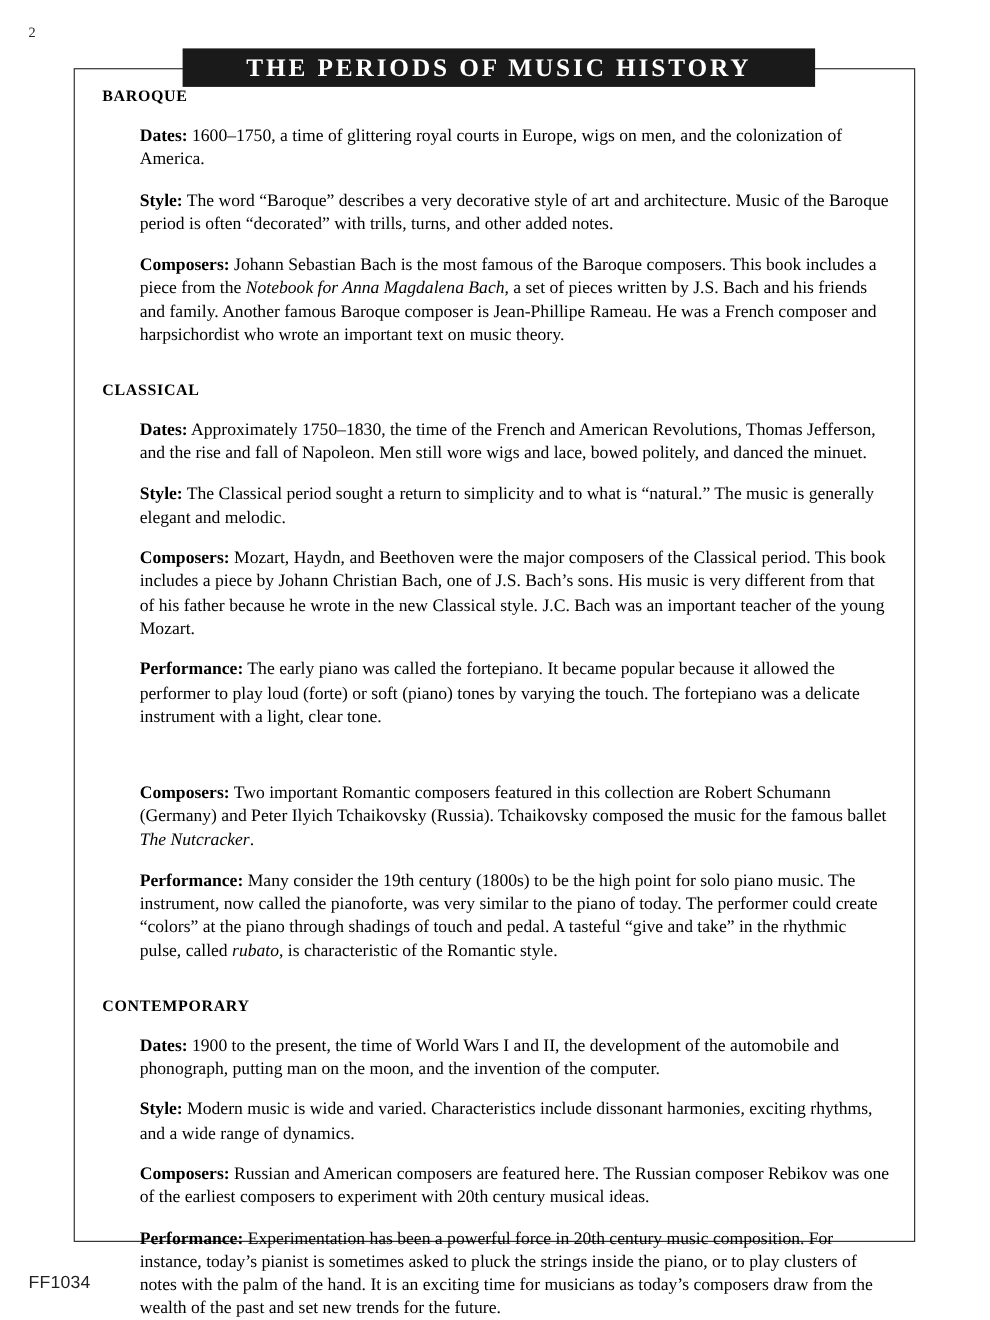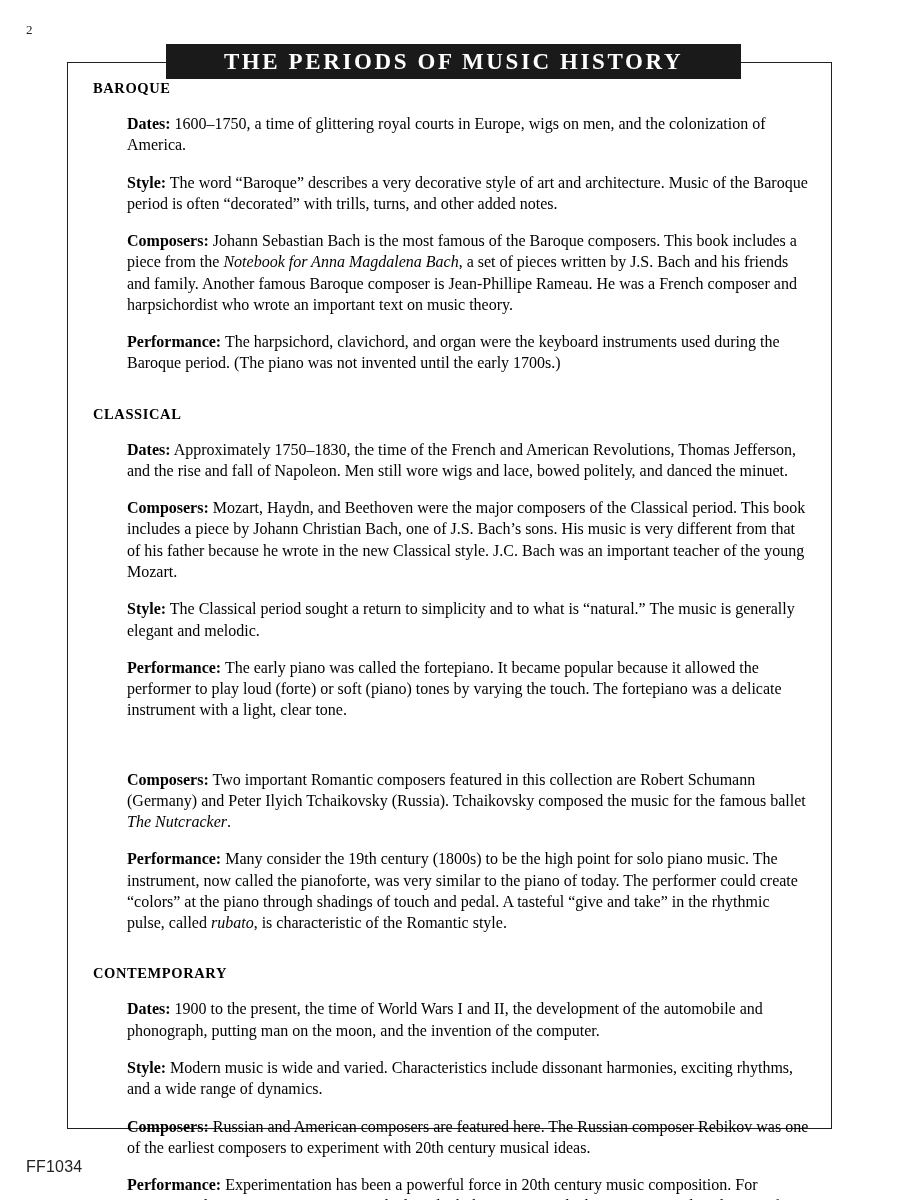--- a/index.html
+++ b/index.html
@@ -113,30 +113,29 @@
     <span class="title-text">THE PERIODS OF MUSIC HISTORY</span>
   </div>
 
   <div class="inner">
 
     <div class="section">
       <div class="section-heading">BAROQUE</div>
       <p class="entry"><span class="lbl">Dates:</span><span> 1600–1750, a time of glittering royal courts in Europe, wigs on men, and the colonization of America.</span></p>
       <p class="entry"><span class="lbl">Style:</span><span> The word “Baroque” describes a very decorative style of art and architecture. Music of the Baroque period is often “decorated” with trills, turns, and other added notes.</span></p>
       <p class="entry"><span class="lbl">Composers:</span><span> Johann Sebastian Bach is the most famous of the Baroque composers. This book includes a piece from the </span><i>Notebook for Anna Magdalena Bach</i><span>, a set of pieces written by J.S. Bach and his friends and family. Another famous Baroque composer is Jean-Phillipe Rameau. He was a French composer and harpsichordist who wrote an important text on music theory.</span></p>
-      <p class="entry"><span class="lbl">Performance:</span><span> The harpsichord, clavichord, and organ were the keyboard instruments used during the Baroque period. (The piano was not invented until the early 1700s.)</span></p>
     </div>
 
     <div class="gap-lg"></div>
 
     <div class="section">
       <div class="section-heading">CLASSICAL</div>
       <p class="entry"><span class="lbl">Dates:</span><span> Approximately 1750–1830, the time of the French and American Revolutions, Thomas Jefferson, and the rise and fall of Napoleon. Men still wore wigs and lace, bowed politely, and danced the minuet.</span></p>
+      <p class="entry"><span class="lbl">Style:</span><span> The Classical period sought a return to simplicity and to what is “natural.” The music is generally elegant and melodic.</span></p>
       <p class="entry"><span class="lbl">Composers:</span><span> Mozart, Haydn, and Beethoven were the major composers of the Classical period. This book includes a piece by Johann Christian Bach, one of J.S. Bach’s sons. His music is very different from that of his father because he wrote in the new Classical style. J.C. Bach was an important teacher of the young Mozart.</span></p>
-      <p class="entry"><span class="lbl">Style:</span><span> The Classical period sought a return to simplicity and to what is “natural.” The music is generally elegant and melodic.</span></p>
       <p class="entry"><span class="lbl">Performance:</span><span> The early piano was called the fortepiano. It became popular because it allowed the performer to play loud (forte) or soft (piano) tones by varying the touch. The fortepiano was a delicate instrument with a light, clear tone.</span></p>
     </div>
 
     <div class="gap-lg"></div>
 
     <div class="section">
       <p class="entry"><span class="lbl">Composers:</span><span> Two important Romantic composers featured in this collection are Robert Schumann (Germany) and Peter Ilyich Tchaikovsky (Russia). Tchaikovsky composed the music for the famous ballet </span><i>The Nutcracker</i><span>.</span></p>
       <p class="entry"><span class="lbl">Performance:</span><span> Many consider the 19th century (1800s) to be the high point for solo piano music. The instrument, now called the pianoforte, was very similar to the piano of today. The performer could create “colors” at the piano through shadings of touch and pedal. A tasteful “give and take” in the rhythmic pulse, called </span><i>rubato</i><span>, is characteristic of the Romantic style.</span></p>
     </div>
 

